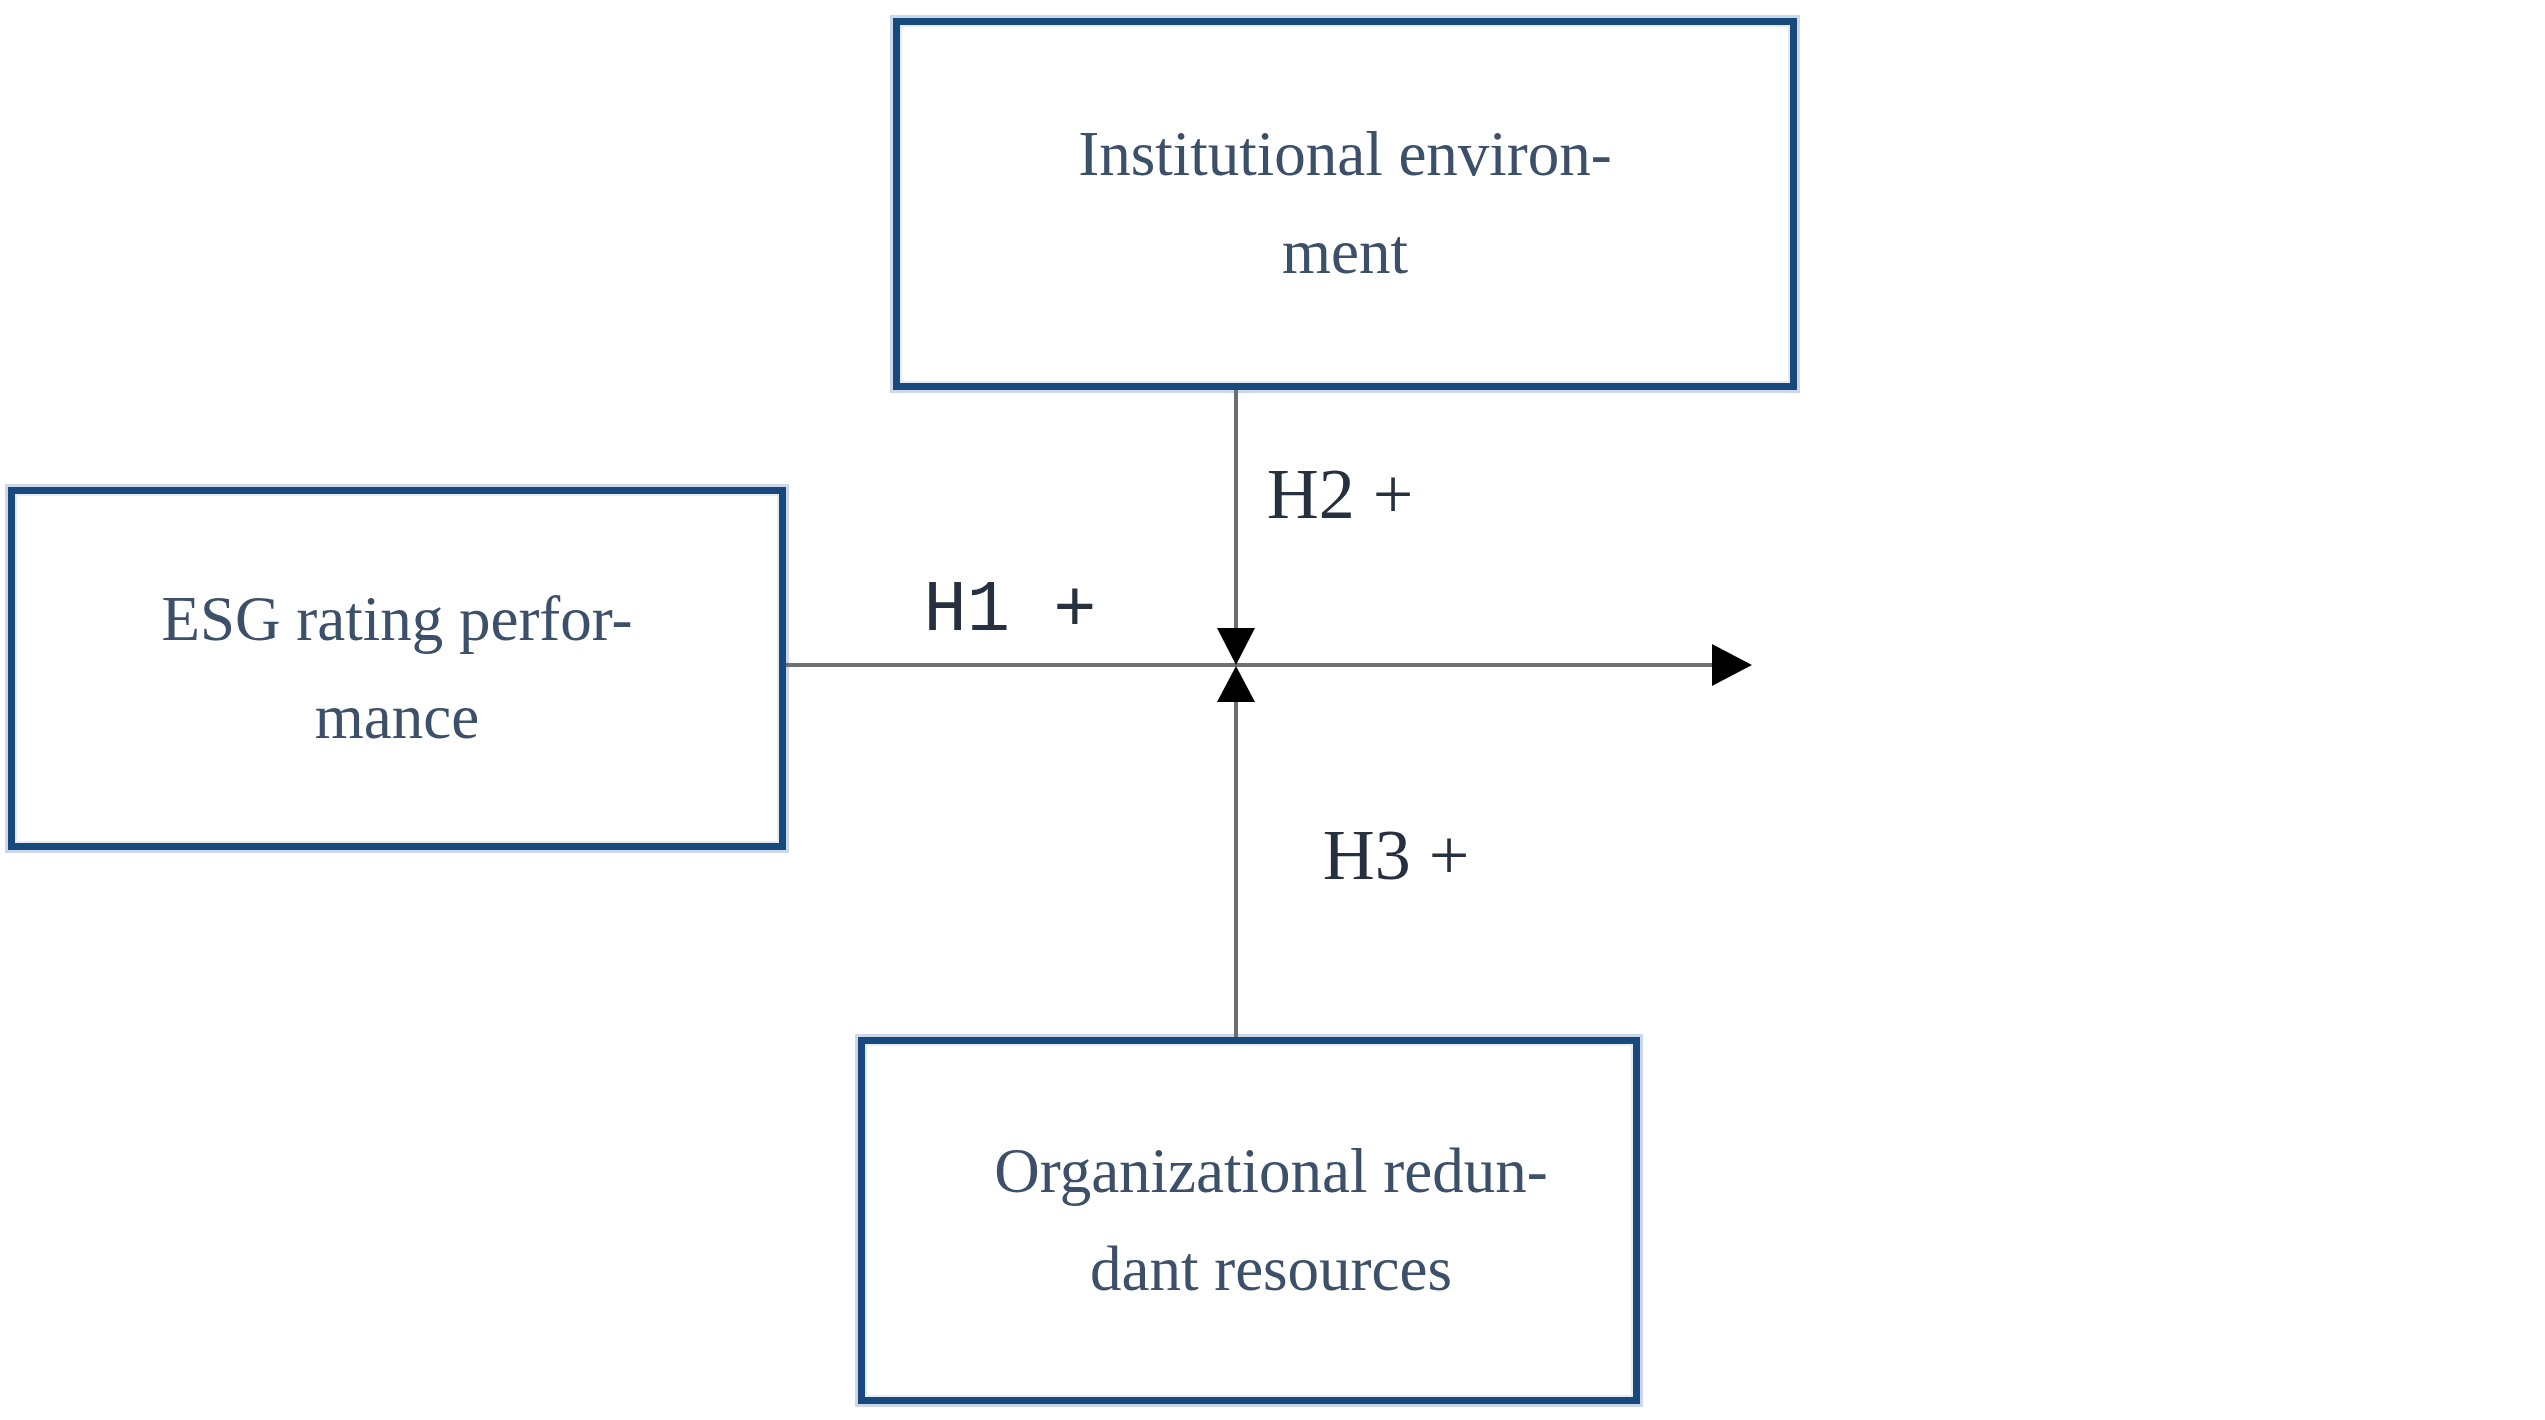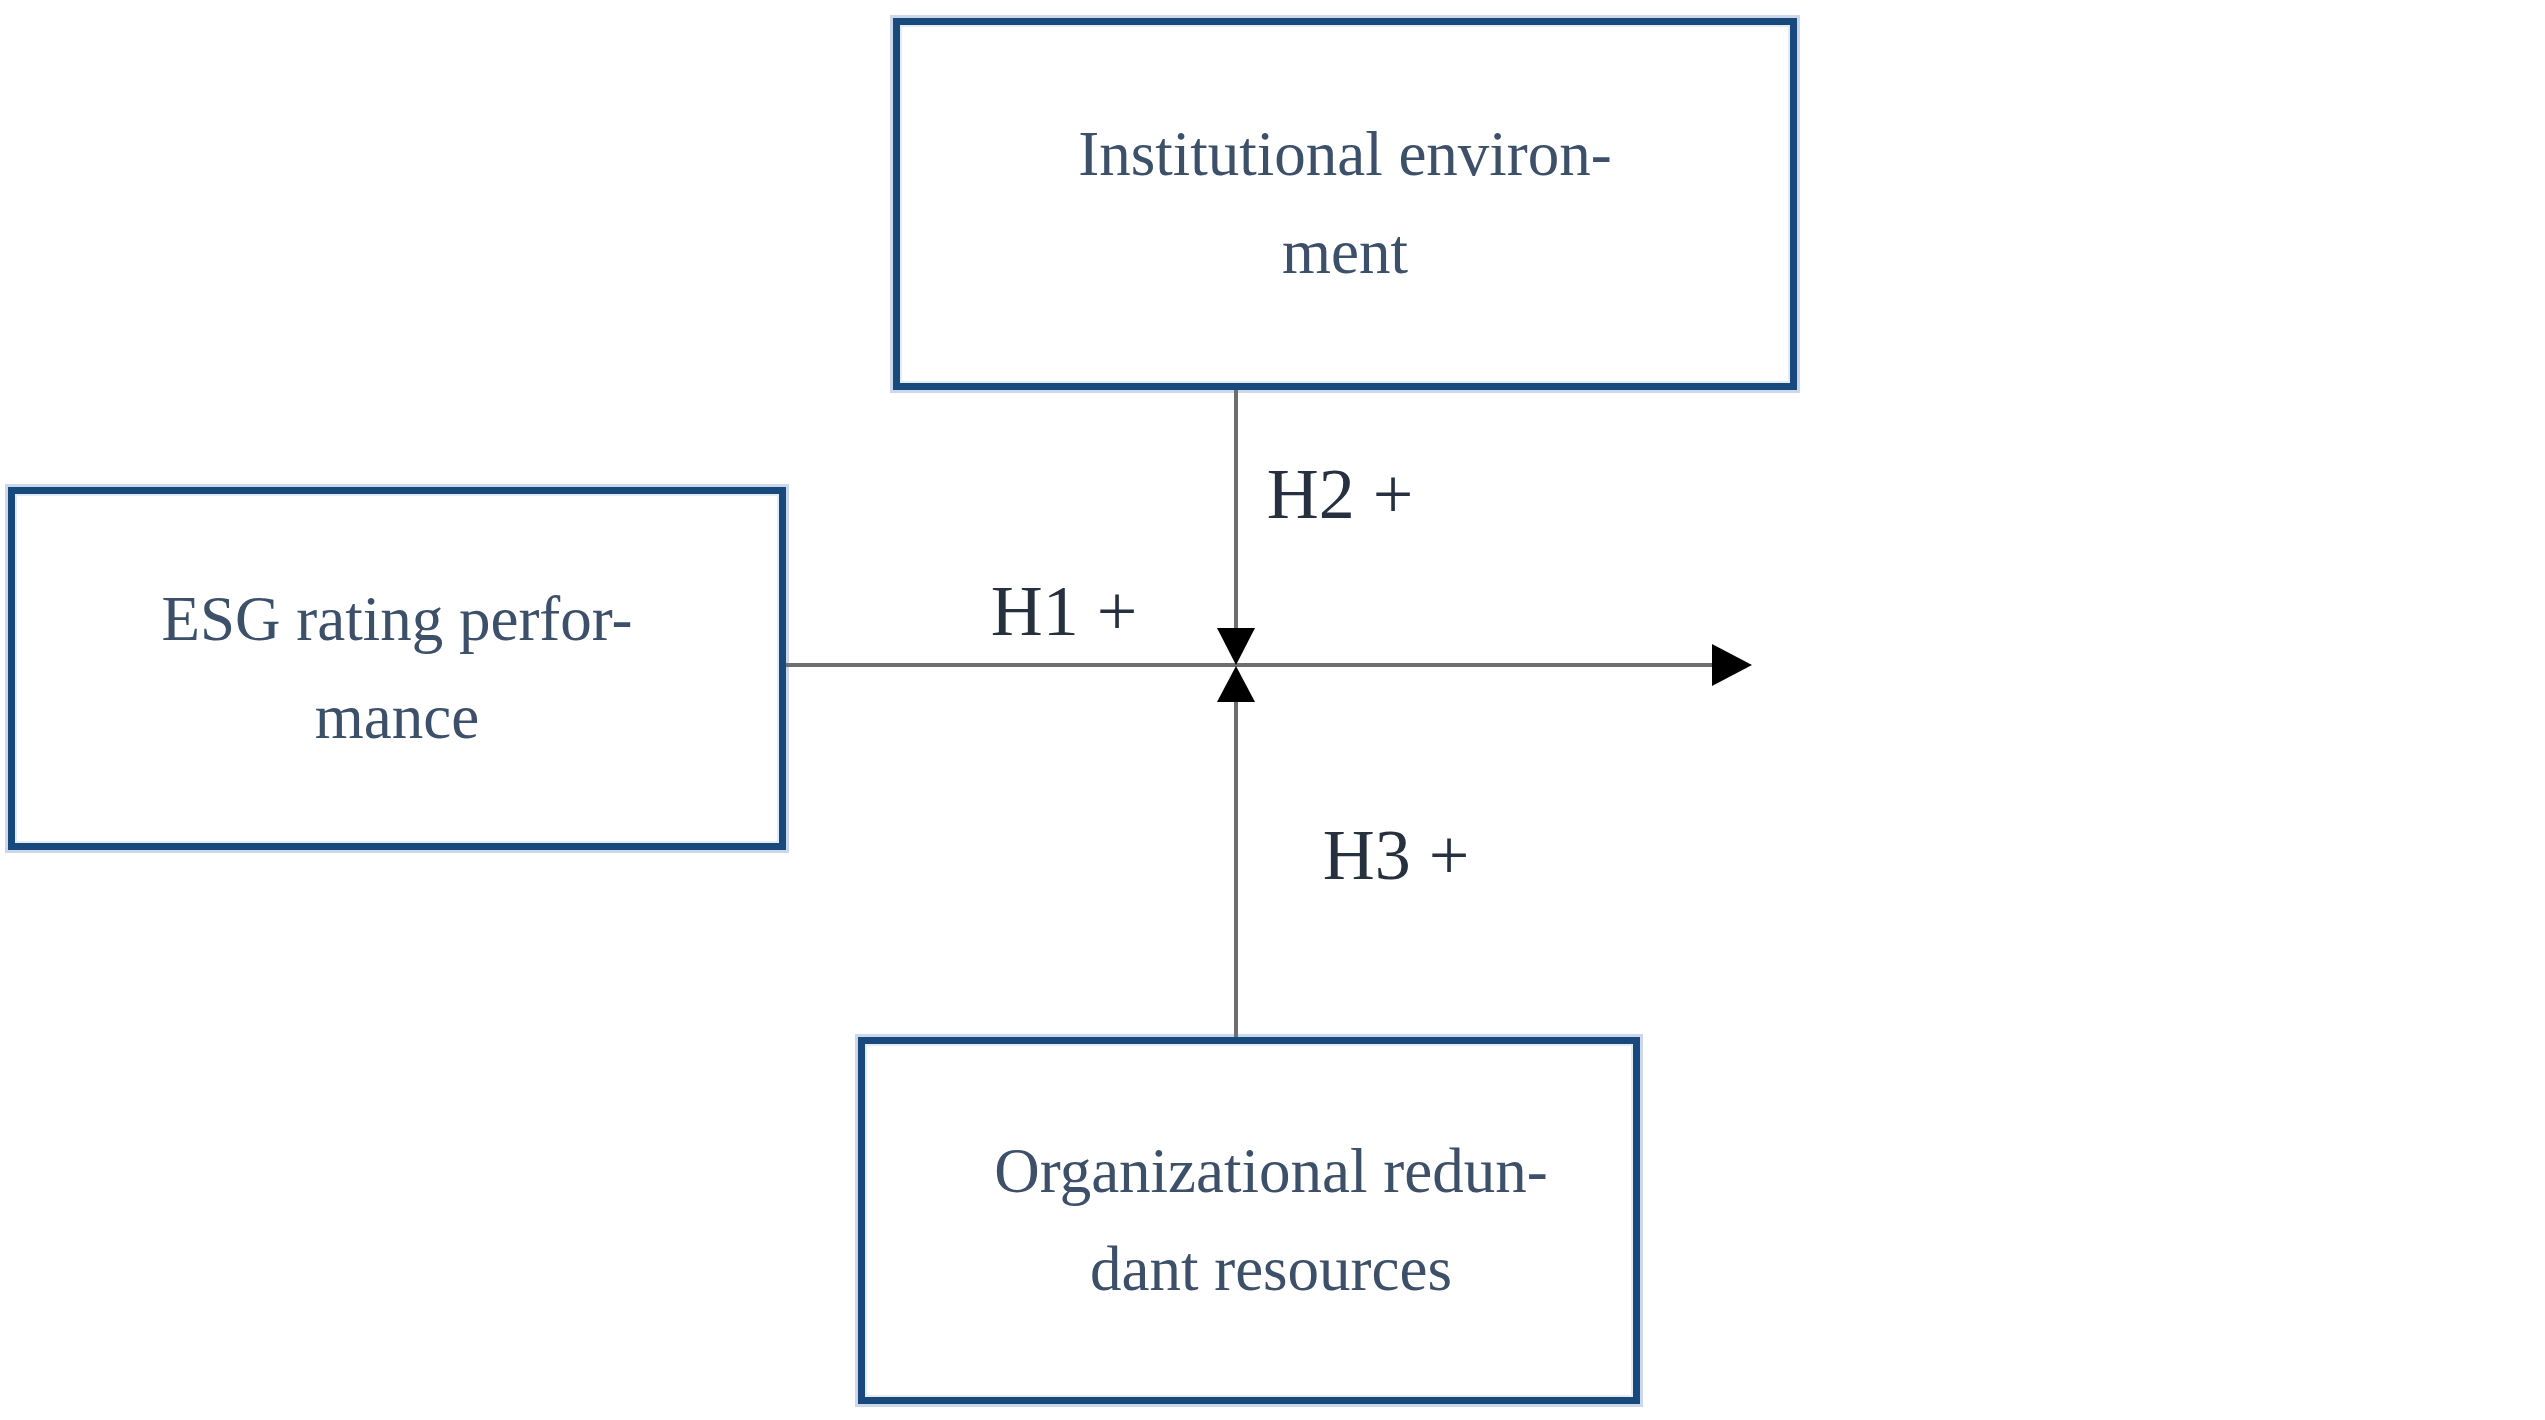--- a/index.html
+++ b/index.html
@@ -75,21 +75,21 @@
     border-left:19px solid transparent;
     border-right:19px solid transparent;
   }
   .edge-label{
     position:absolute;
     transform:translate(-50%,-50%);
     font-size:72px;
     color:var(--label-text);
     white-space:nowrap;
   }
-  .label-h1{left:1064px; top:611px;}
+  .label-h1{left:1010px; top:611px;font-family:Liberation Mono, monospace;}
   .label-h2{left:1340px; top:494px;}
   .label-h3{left:1396px; top:855px;}
 </style>
 </head>
 <body>
 
 <div class="canvas">
 
   <div class="node node-top">
     <span class="node-label">Institutional environ-

